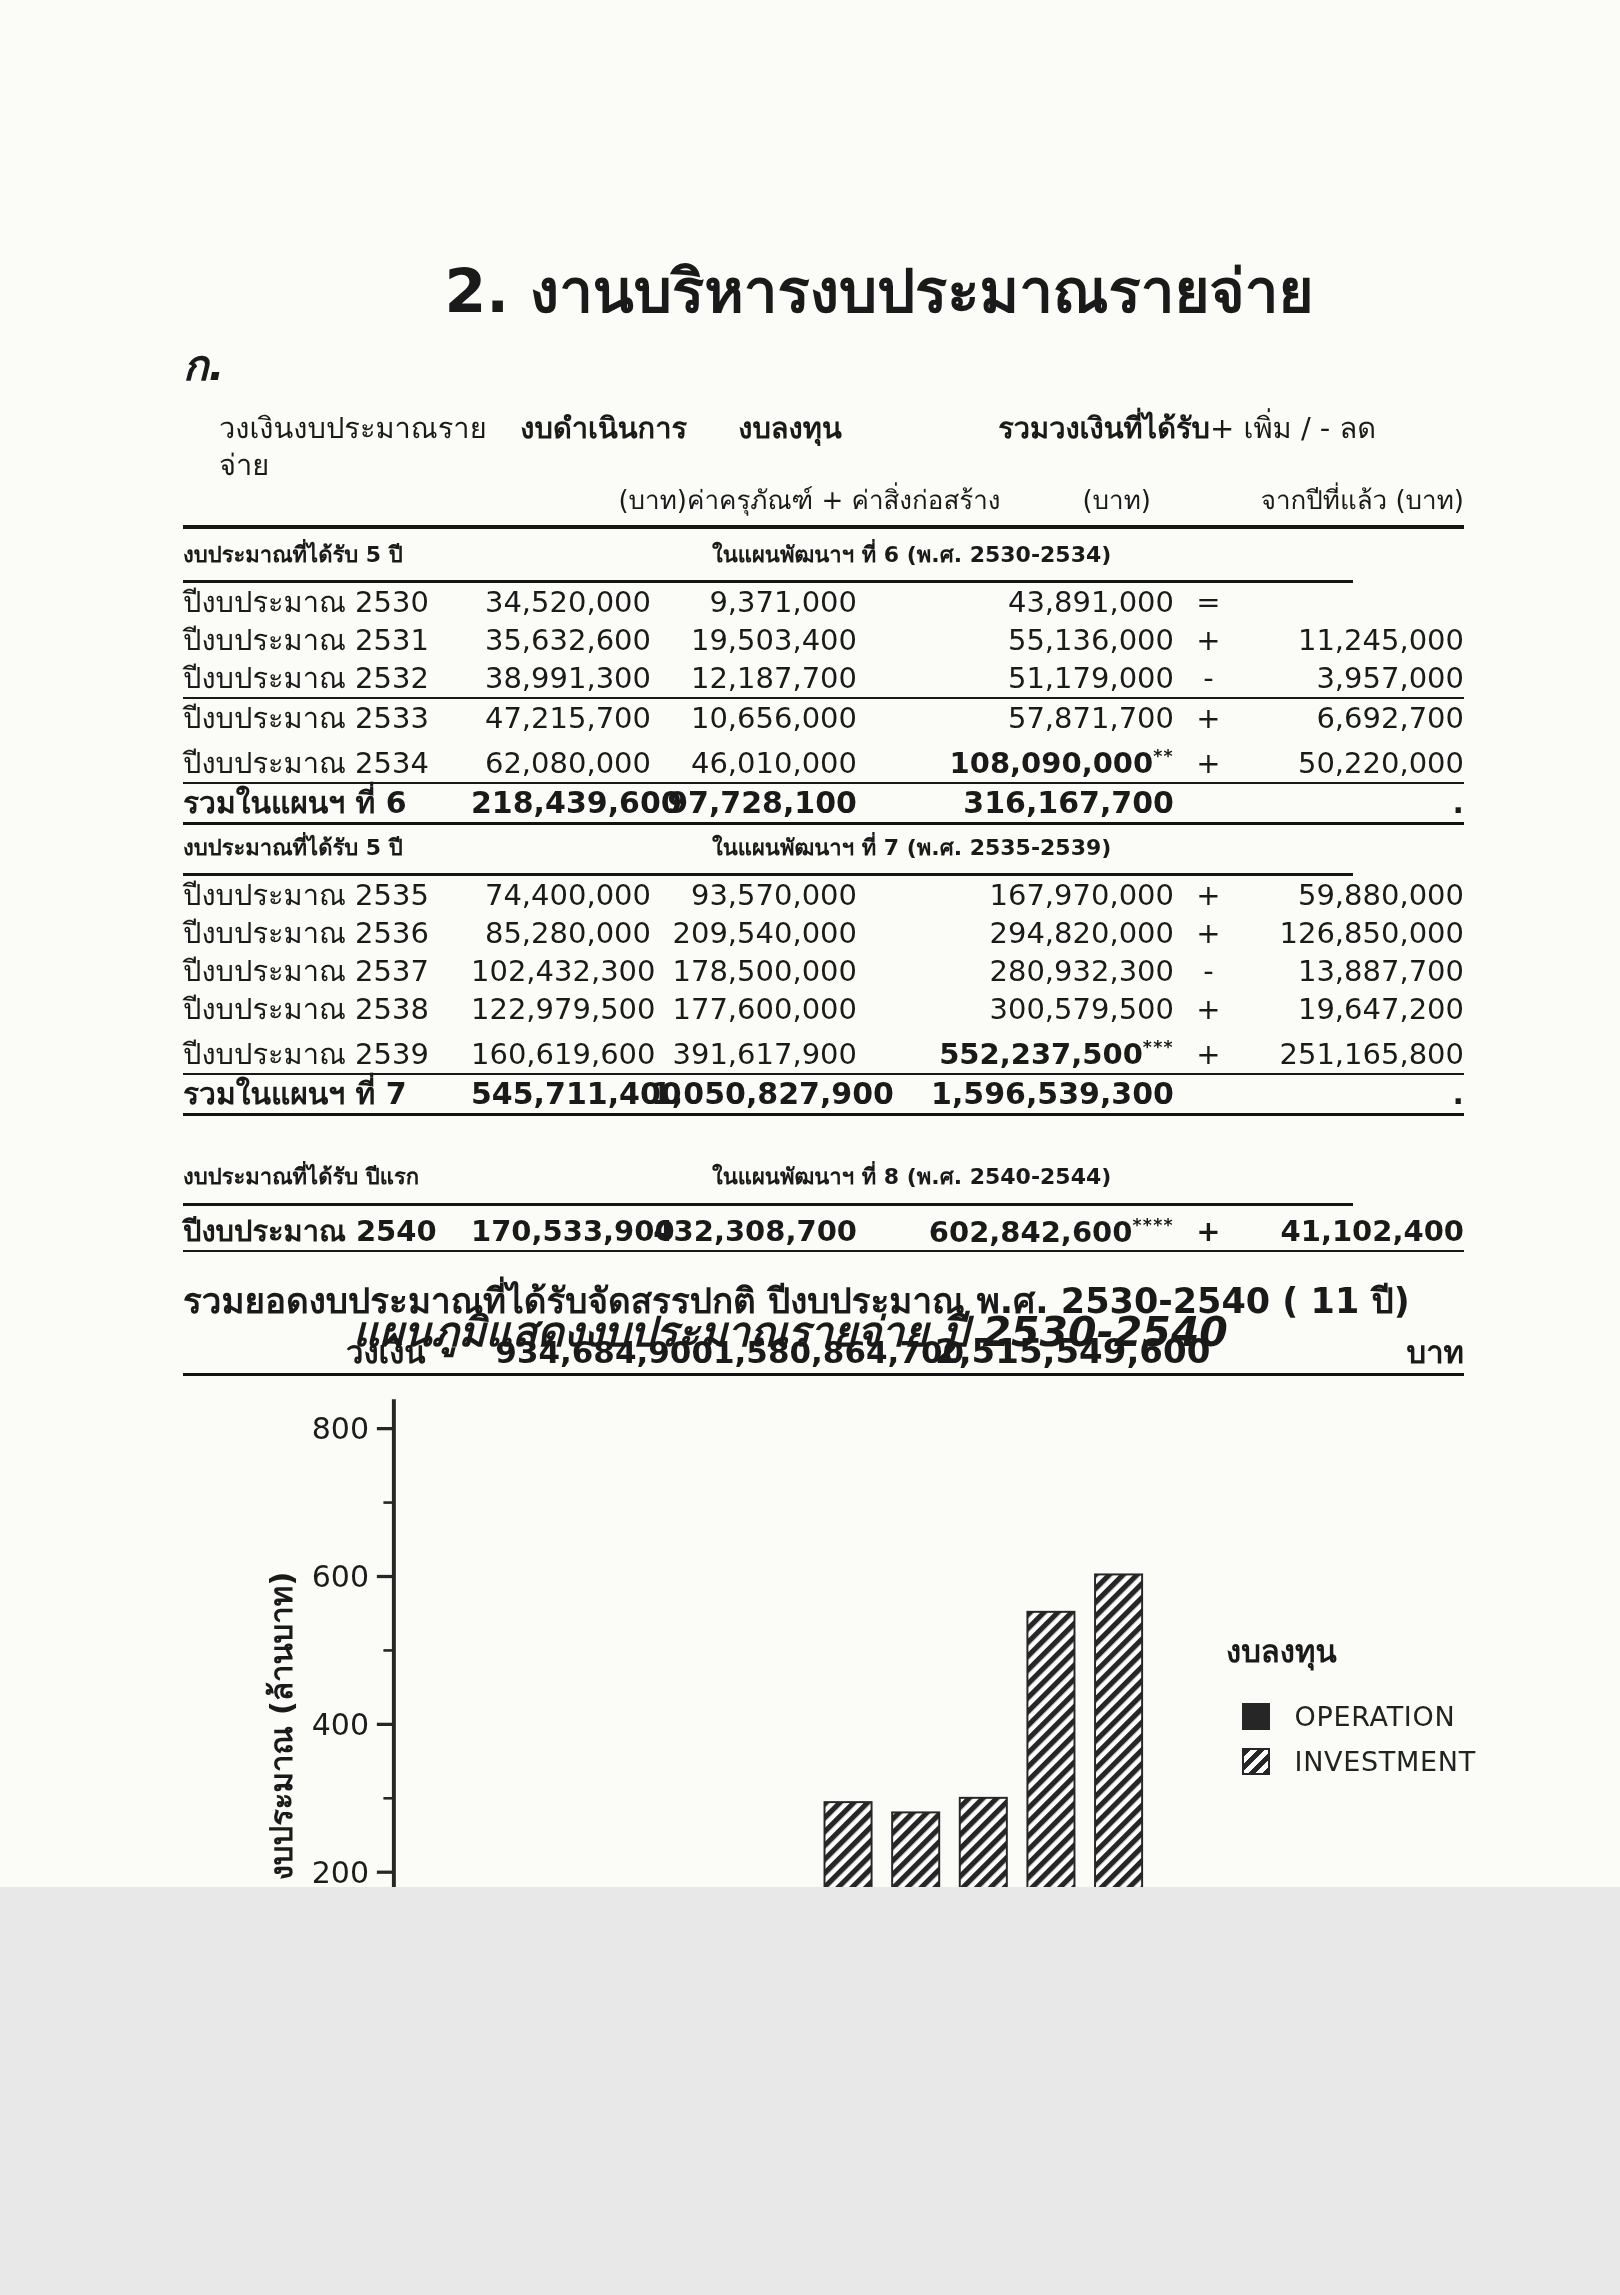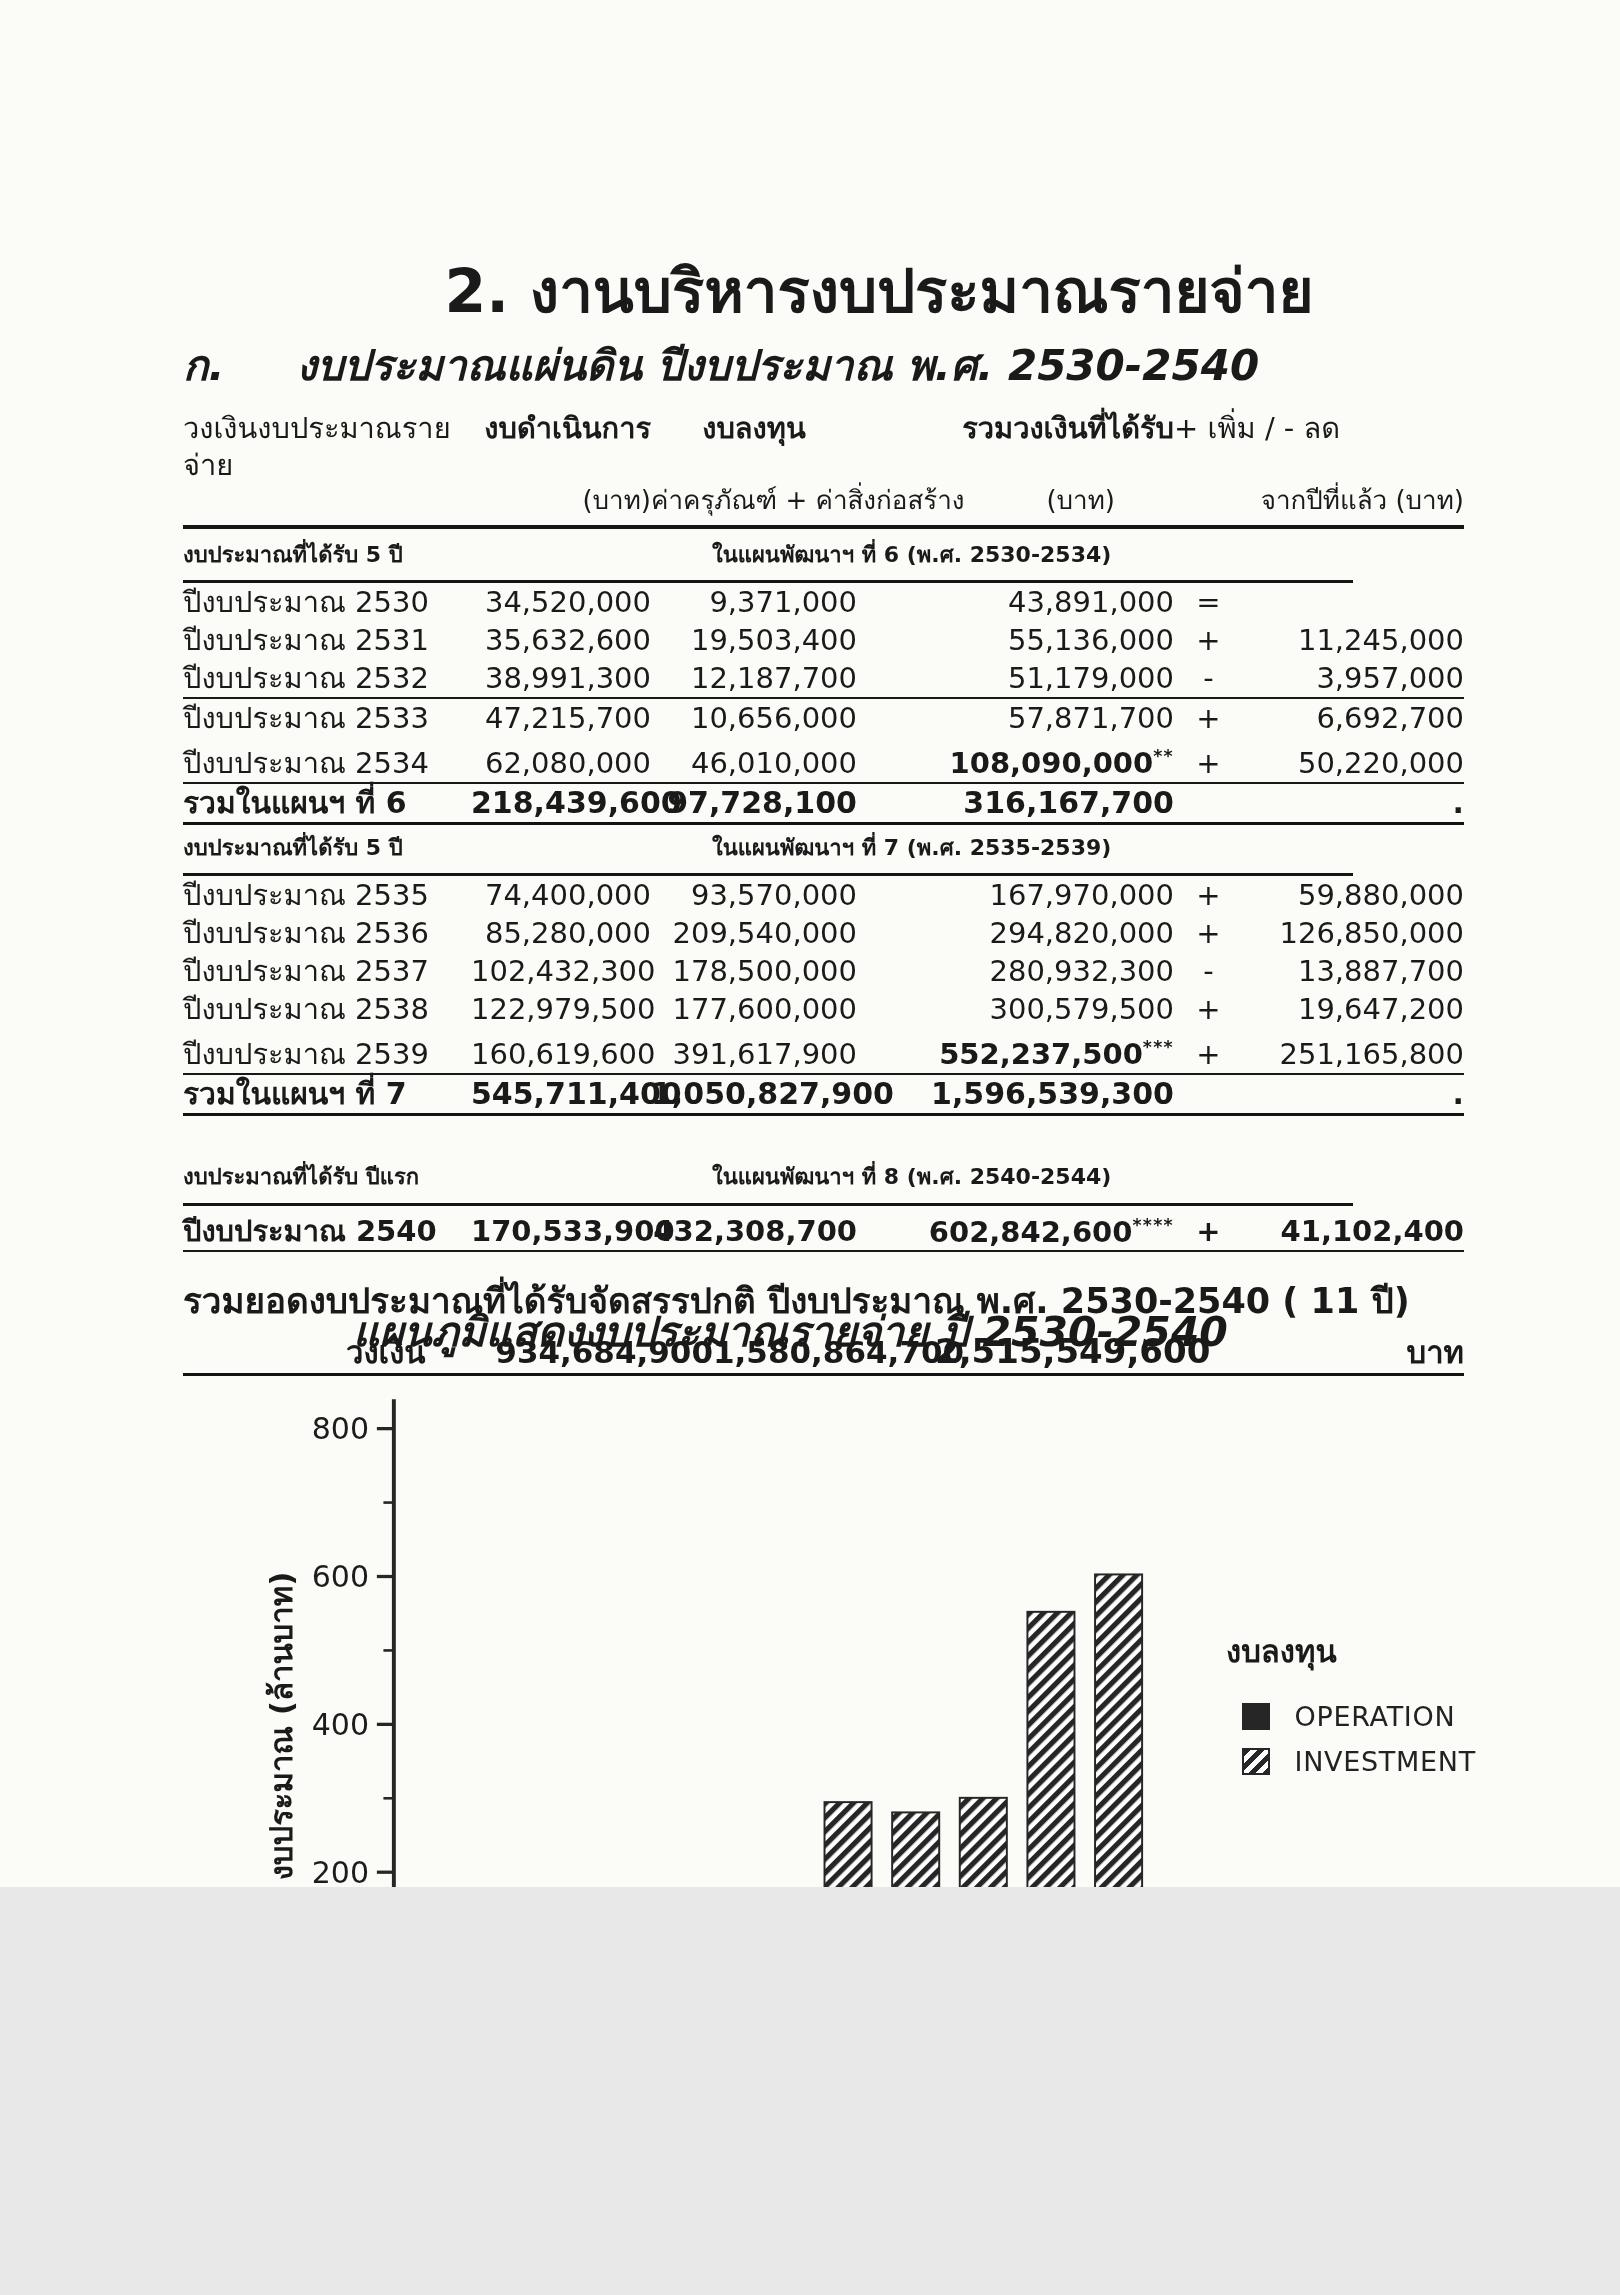--- a/index.html
+++ b/index.html
@@ -2,21 +2,21 @@
 <html style="font-size:10.5px"><head>
 <meta charset="utf-8">
 <style>
   html,body{margin:0;padding:0;background:#e8e8e8;}
   .page{position:relative;width:1621px;height:1887px;background:#fbfbf8;overflow:hidden;
         font-family:"DejaVu Sans","Liberation Sans",sans-serif;color:#1a1a1a;}
   
   .table-wrap{position:absolute;left:183px;top:255px;width:1281px;}
   .doc-title{font-size:60px;font-weight:700;line-height:72px;text-align:center;padding-left:111px;margin:0 0 13px 0;}
   .doc-subtitle{display:flex;gap:72px;font-size:42px;font-weight:700;font-style:italic;line-height:52px;margin-bottom:18.3px;}
-  .hline1,.hline2{display:grid;grid-template-columns:288px 180px 206px 317px 69px 1fr;align-items:baseline;}
+  .hline1,.hline2{display:grid;grid-template-columns:288px 180px 206px 317px 69px 1fr;align-items:baseline;margin-left:36px;}
   .hline1{font-size:29px;line-height:37px;}
   .hline2{font-size:26px;line-height:33px;}
   .hb{font-weight:700;}
   .h-c2{text-align:right;}
   .h-c3{text-align:center;white-space:nowrap;}
   .h-c4{text-align:right;}
   .h-c5{grid-column:5 / 7;}
   .h2-c2{grid-column:2;text-align:right;}
   .h2-c3{grid-column:3;text-align:center;white-space:nowrap;}
   .h2-c4{grid-column:4;text-align:right;padding-right:59px;}
@@ -65,21 +65,20 @@
 </style>
 </head>
 <body>
 
 <div class="page">
 
   <div class="table-wrap">
     <h1 class="doc-title">2. งานบริหารงบประมาณรายจ่าย</h1>
     <div class="doc-subtitle">
       <span>ก.</span>
-      <span>งบประมาณแผ่นดิน  ปีงบประมาณ  พ.ศ. 2530-2540</span>
     </div>
 
     <div class="hline1">
       <div class="cell">วงเงินงบประมาณรายจ่าย</div>
       <div class="cell h-c2 hb">งบดำเนินการ</div>
       <div class="cell h-c3 hb">งบลงทุน</div>
       <div class="cell h-c4 hb">รวมวงเงินที่ได้รับ</div>
       <div class="cell h-c5">+ เพิ่ม / - ลด</div>
     </div>
     <div class="hline2">

